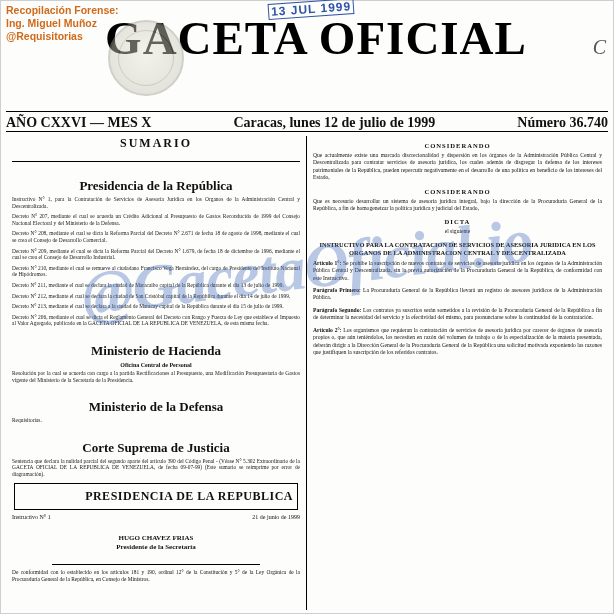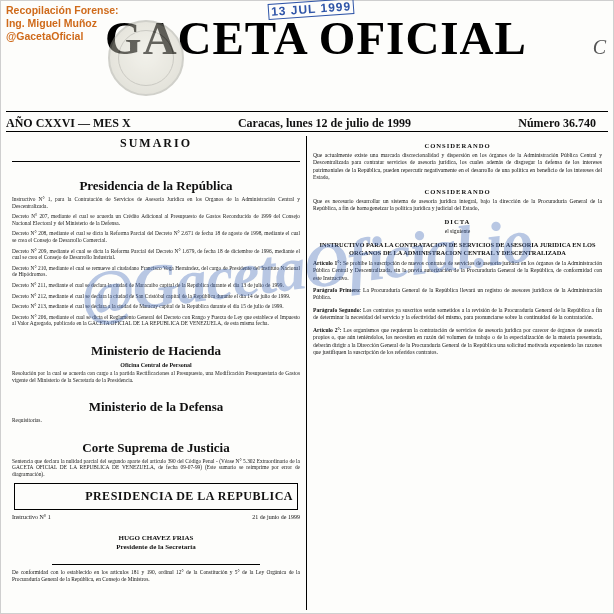--- a/index.html
+++ b/index.html
@@ -72,23 +72,23 @@
   }
   .cmark{
     position:absolute;right:8px;top:30px;
     font-size:20px;color:#555;font-style:italic;
   }
   
   .rule{
     position:absolute;left:6px;right:6px;height:1px;background:#000;
   }
   .issueline{
-    position:absolute;left:6px;right:18px;top:115px;height:16px;
-    font-family:"Liberation Serif", serif;
-    font-size:12px;font-weight:bold;
+    position:absolute;left:6px;right:6px;top:115px;height:16px;
+    font-family:"Liberation Serif", serif;
+    font-size:14px;font-weight:bold;
     display:flex;align-items:center;justify-content:space-between;
   }
   .issueline .mid{flex:1;text-align:center;}
   
   .cols{
     position:absolute;left:6px;right:6px;top:136px;bottom:4px;
     display:flex;
   }
   .col{
     width:50%;
@@ -152,21 +152,21 @@
   }
 </style>
 </head>
 <body>
 
 <div class="page">
 
   <div class="recop">
     <div>Recopilación Forense:</div>
     <div>Ing. Miguel Muñoz</div>
-    <div>@GacetaOficial</div>
+    <div>@Requisitorias</div>
   </div>
 
   <div class="datestamp">
     <span class="box">13 JUL 1999</span>
   </div>
 
   <div class="masthead">
     <div class="seal"></div>
     <div class="gaceta">GACETA OFICIAL</div>
     <div class="cmark">C</div>

